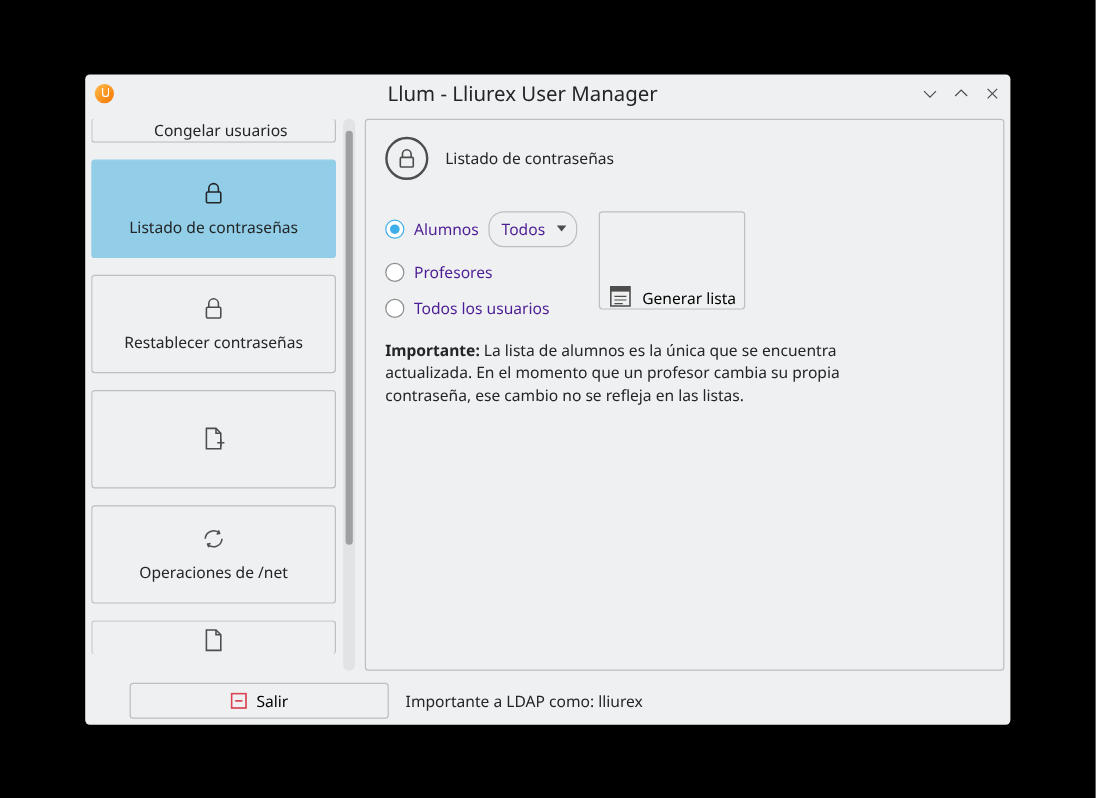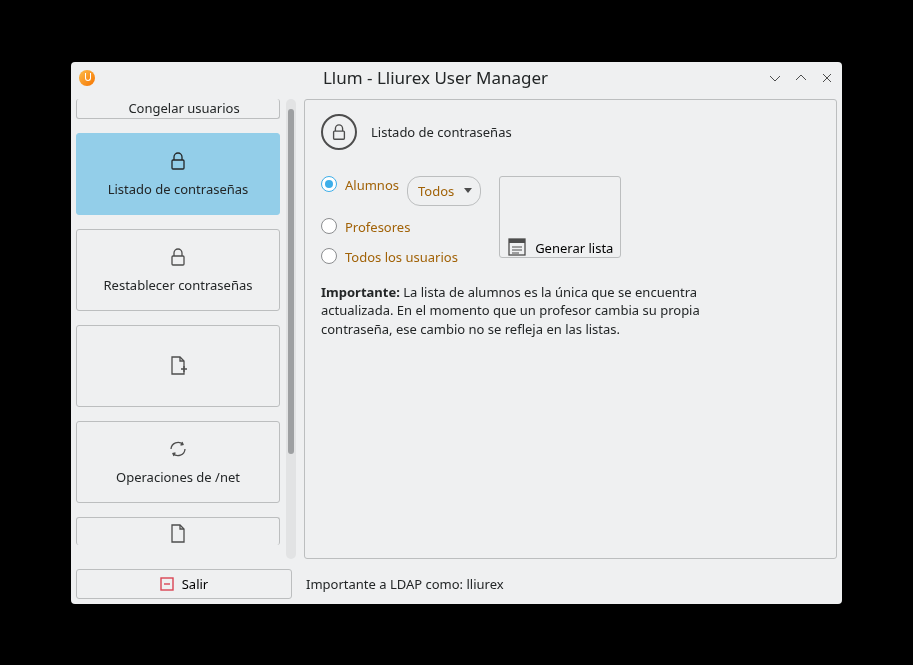--- a/index.html
+++ b/index.html
@@ -108,21 +108,21 @@
     .panel-header { display: flex; align-items: center; gap: 14px; margin-bottom: 26px; }
     .big-icon {
       width: 36px; height: 36px;
       border: 2px solid #4d4d4d;
       border-radius: 50%;
       display: flex; align-items: center; justify-content: center;
     }
     .panel-title { font-size: 13px; color: #232627; }
     .filter-row { display: flex; align-items: flex-start; gap: 18px; }
     .radios { display: flex; flex-direction: column; gap: 12px; }
-    .radio-row { display: flex; gap: 8px; font-size: 13px; color: #a16207; }
+    .radio-row { display: flex; align-items: center; gap: 8px; font-size: 13px; color: #4c1d95; }
     .radio {
       width: 16px; height: 16px; border: 1px solid #8b8d8f; border-radius: 50%;
       display: flex; align-items: center; justify-content: center;
       background: #fff;
     }
     .radio.checked { border-color: #3daee9; }
     .radio.checked::after { content: ""; width: 8px; height: 8px; background: #3daee9; border-radius: 50%; }
     .select {
       border: 1px solid #bcbebf;
       background: #eff0f1;
@@ -144,20 +144,21 @@
       cursor: pointer;
     }
     .list-icon { width: 20px; height: 20px; }
     .note { margin-top: 17px; font-size: 13px; color: #232627; line-height: 1.45; max-width: 400px; }
     .footer {
       height: 40px;
       display: flex;
       align-items: center;
       padding: 5px;
       gap: 10px;
+      margin-left: 32px;
     }
     .exit-btn {
       width: 216px; height: 30px;
       border: 1px solid #bcbebf;
       border-radius: 3px;
       display: flex; align-items: center; justify-content: center; gap: 8px;
       font-size: 13px;
       cursor: pointer;
     }
     .status { flex: 1; font-size: 13px; color: #232627; padding-left: 4px; }

